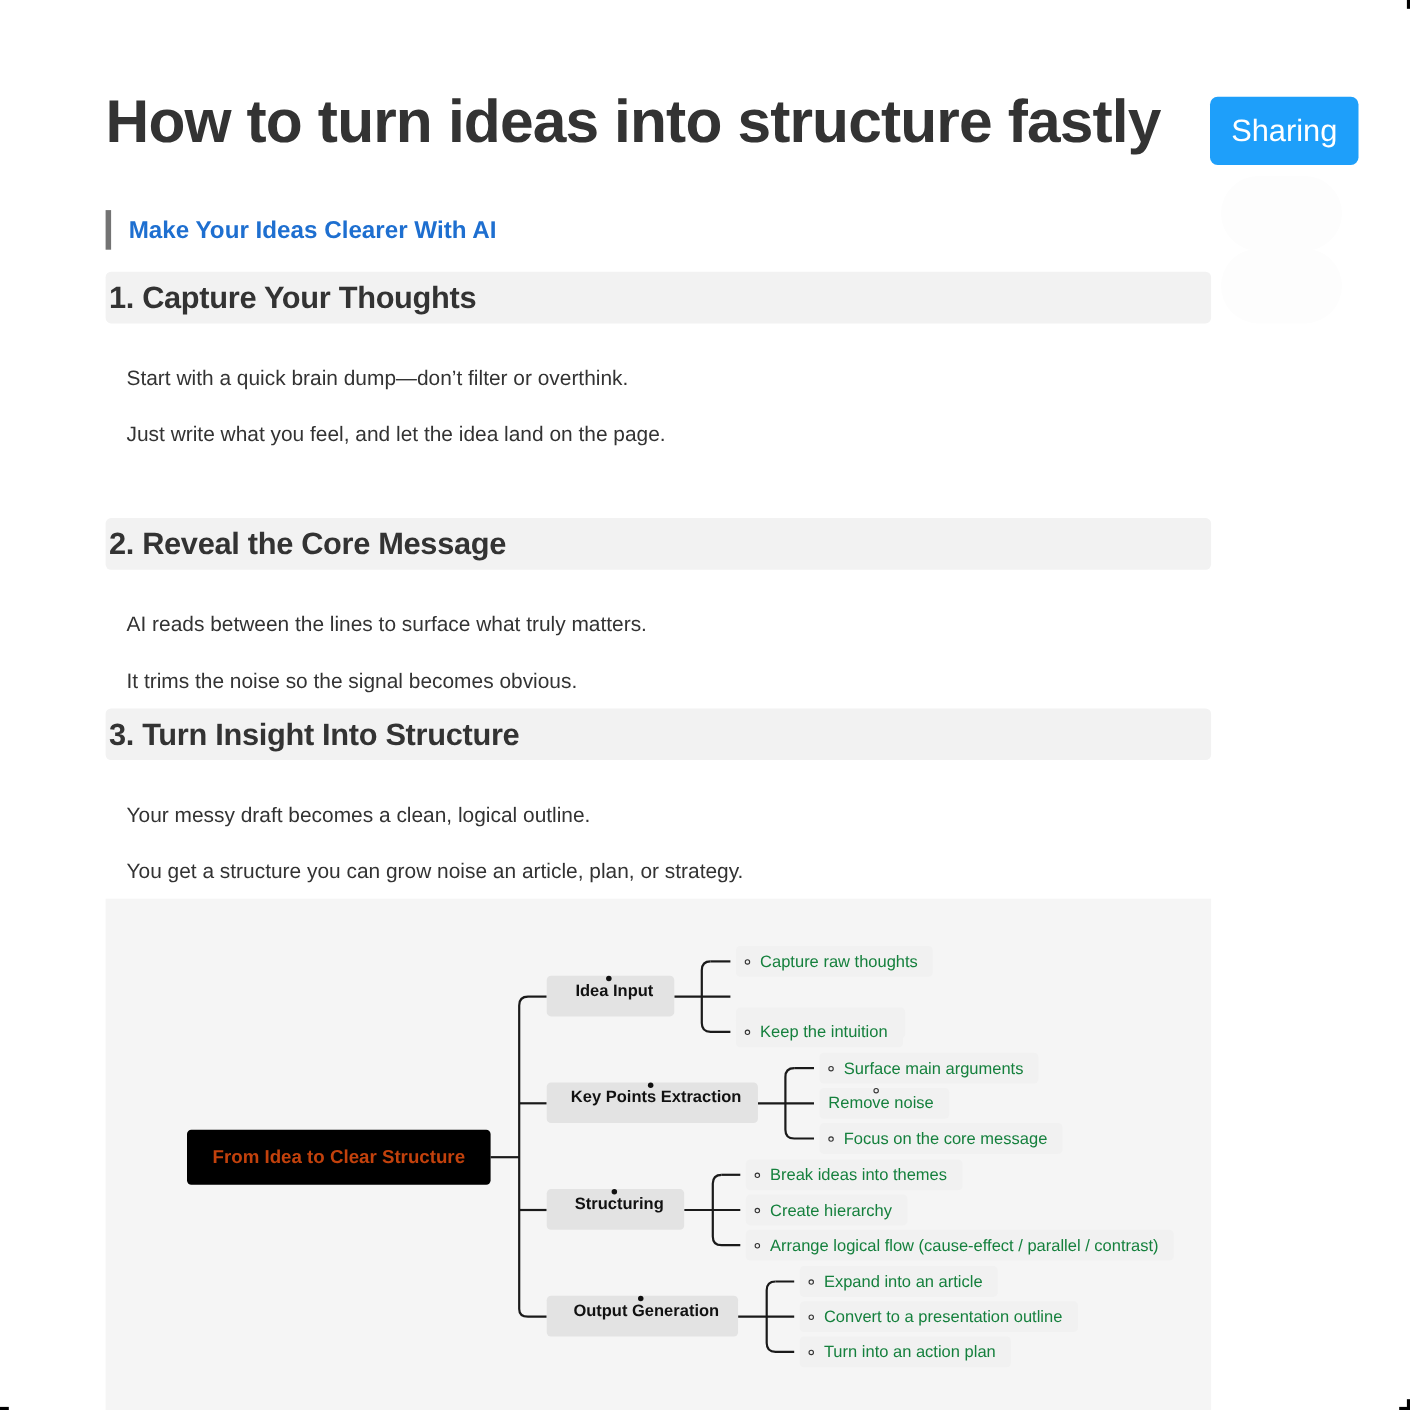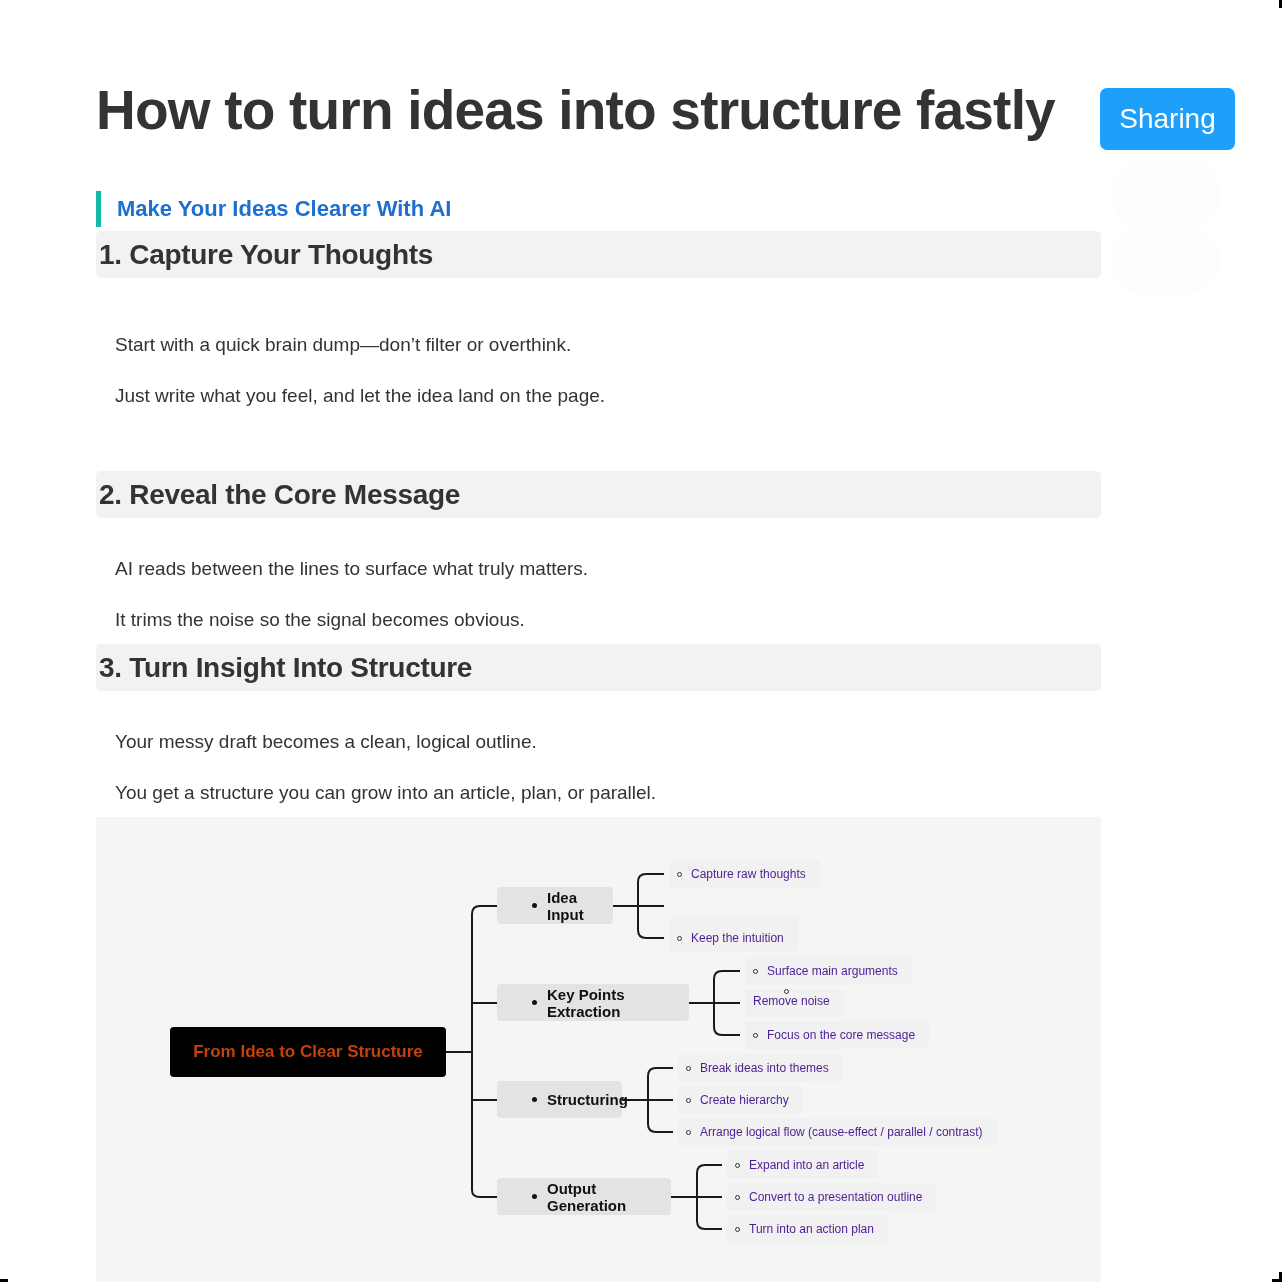--- a/index.html
+++ b/index.html
@@ -5,68 +5,68 @@
   html, body { margin:0; padding:0; background:#ffffff; }
   body { width:1282px; height:1282px; position:relative; overflow:hidden;
          font-family:"Liberation Sans", "DejaVu Sans", sans-serif; color:#333333; }
   .title { position:absolute; left:96px; top:78px; margin:0; font-size:55px; font-weight:700;
            color:#333333; letter-spacing:-0.8px; white-space:nowrap; }
   .share-btn { position:absolute; left:1100px; top:88px; width:135px; height:62px; background:#1e9ffa;
                border-radius:7px; color:#fff; font-size:28px; font-weight:500; border:none;
                display:flex; align-items:center; justify-content:center; cursor:pointer;
                font-family:"Liberation Sans", sans-serif; }
   .ghost { position:absolute; left:1110px; width:110px; height:68px; border-radius:34px; background:#fdfdfd; }
-  .subtitle { position:absolute; left:96px; top:191px; height:36px; border-left:5px solid #14b8a6;
+  .subtitle { position:absolute; left:96px; top:191px; height:36px; border-left:5px solid #737373;
               padding-left:16px; display:flex; align-items:center; color:#1e6fd0; font-size:22px; font-weight:700; }
   .sec-head { position:absolute; left:96px; width:1005px; height:47px; background:#f2f2f2; border-radius:5px;
               display:flex; align-items:center; box-sizing:border-box; padding-left:3px; }
   .sec-head h2 { margin:0; font-size:28px; font-weight:700; color:#333333; letter-spacing:-0.3px; }
   .para { position:absolute; left:99px; margin:16px; font-size:19px; color:#333333; white-space:nowrap; }
   .panel { position:absolute; left:96px; top:817px; width:1005px; height:465px; background:#f5f5f5; }
   .root { position:absolute; left:170px; top:1027px; width:276px; height:50px; background:#000;
           border-radius:4px; color:#c2410c; font-size:17px; font-weight:700; display:flex;
           align-items:center; justify-content:center; }
   .branch { position:absolute; height:37px; background:#e3e3e3; border-radius:4px; box-sizing:border-box;
-            padding-left:35px; display:flex; align-items:center; font-size:15px; font-weight:700; color:#111; }
+            padding-left:7px; display:flex; align-items:center; font-size:15px; font-weight:700; color:#111;flex-direction:column; }
   .branch .dot { width:5px; height:5px; border-radius:50%; background:#111; margin-right:10px; flex:none; }
-  .leaf { position:absolute; height:28px; display:flex; align-items:center; font-size:12px; color:#4c1d95;
+  .leaf { position:absolute; height:28px; display:flex; align-items:center; font-size:15px; color:#15803d;
           background:#f1f1f1; padding:0 14px 0 8px; border-radius:4px; white-space:nowrap; }
   .leaf .ring { width:3px; height:3px; border-radius:50%; border:1px solid #333; margin-right:9px; flex:none; }
   svg.lines { position:absolute; left:0; top:0; }
   .corner { position:absolute; background:#000; }
 </style>
 </head>
 <body>
 
 <h1 class="title">How to turn ideas into structure fastly</h1>
 <button class="share-btn">Sharing</button>
 <div class="ghost" style="top:160px;"></div>
 <div class="ghost" style="top:226px;"></div>
 
 <div class="subtitle">
   <span>Make Your Ideas Clearer With AI</span>
 </div>
 
-<div class="sec-head" style="top:231px;">
+<div class="sec-head" style="top:247px;">
   <h2>1. Capture Your Thoughts</h2>
 </div>
 <p class="para" style="top:318px;">Start with a quick brain dump—don’t filter or overthink.</p>
 <p class="para" style="top:369px;">Just write what you feel, and let the idea land on the page.</p>
 
 <div class="sec-head" style="top:471px;">
   <h2>2. Reveal the Core Message</h2>
 </div>
 <p class="para" style="top:542px;">AI reads between the lines to surface what truly matters.</p>
 <p class="para" style="top:593px;">It trims the noise so the signal becomes obvious.</p>
 
 <div class="sec-head" style="top:644px;">
   <h2>3. Turn Insight Into Structure</h2>
 </div>
 <p class="para" style="top:715px;">Your messy draft becomes a clean, logical outline.</p>
-<p class="para" style="top:766px;">You get a structure you can grow into an article, plan, or parallel.</p>
+<p class="para" style="top:766px;">You get a structure you can grow noise an article, plan, or strategy.</p>
 
 <div class="panel"></div>
 
 <svg class="lines" width="1282" height="1282">
   <g fill="none" stroke="#1a1a1a" stroke-width="2">
 
     <path d="M446 1052 H472"></path>
     <path d="M480 906 Q472 906 472 914 V1190 Q472 1197 480 1197 H497"></path>
     <path d="M480 906 H497"></path>
     <path d="M472 1003 H497"></path>

